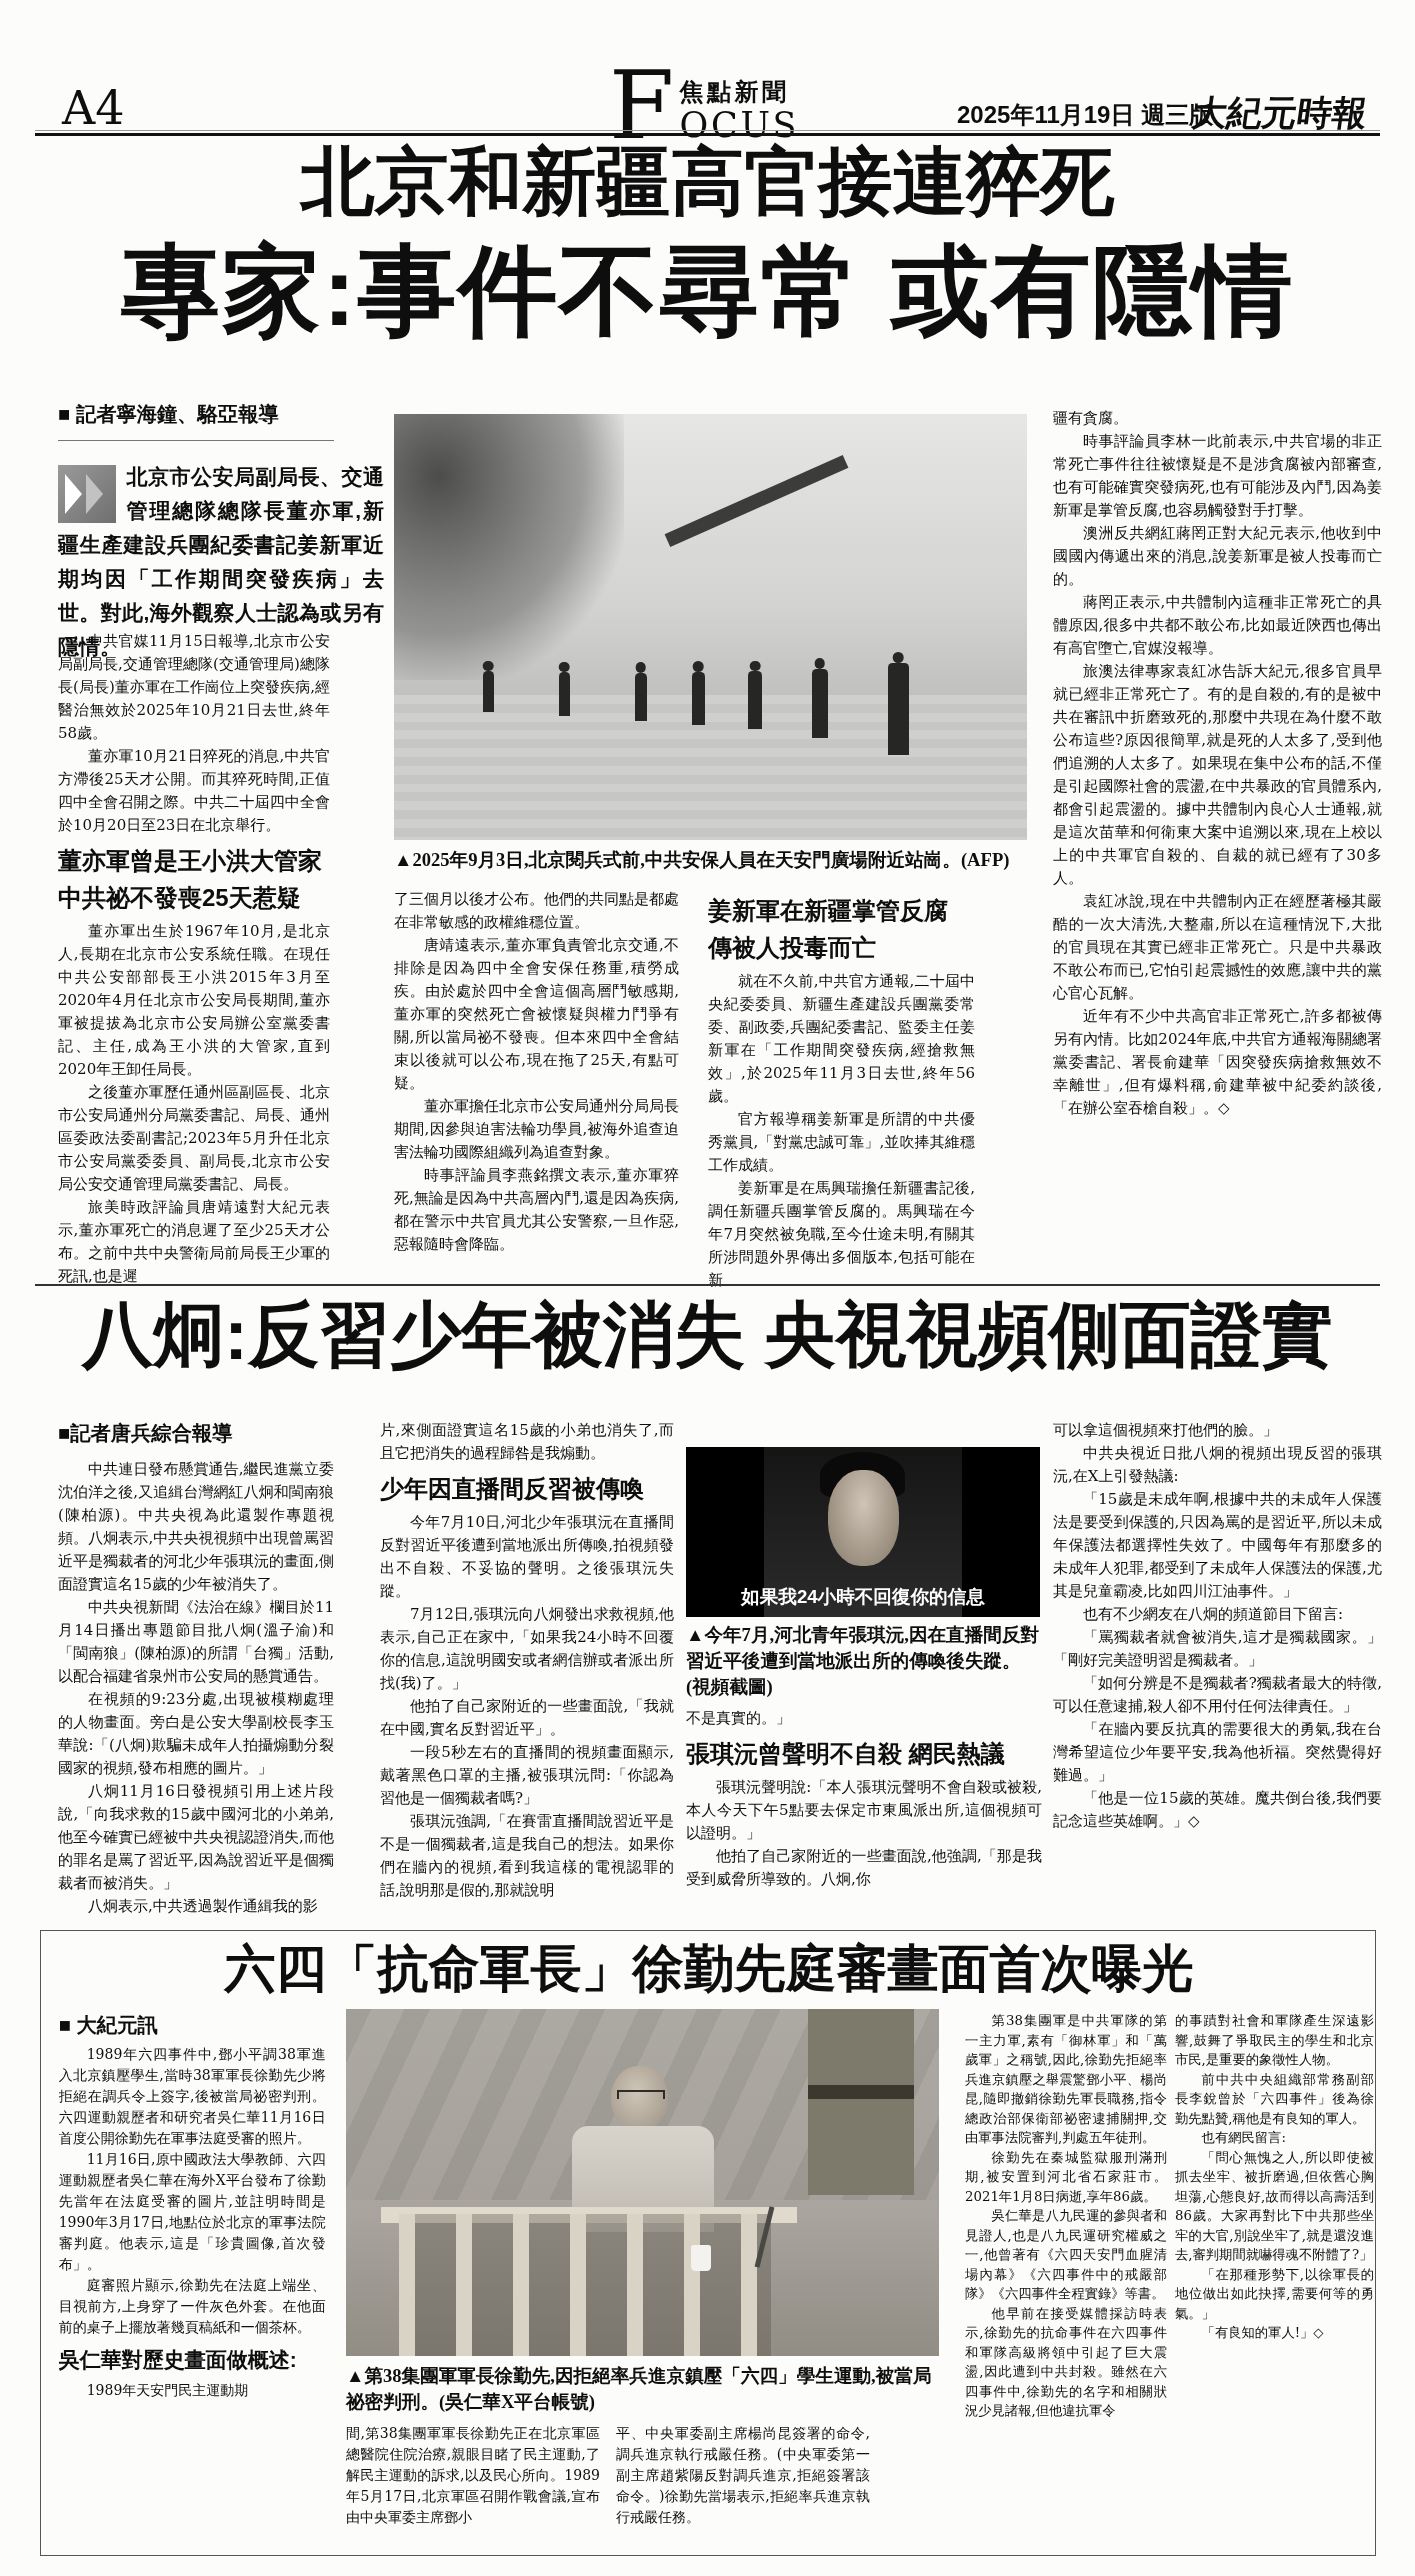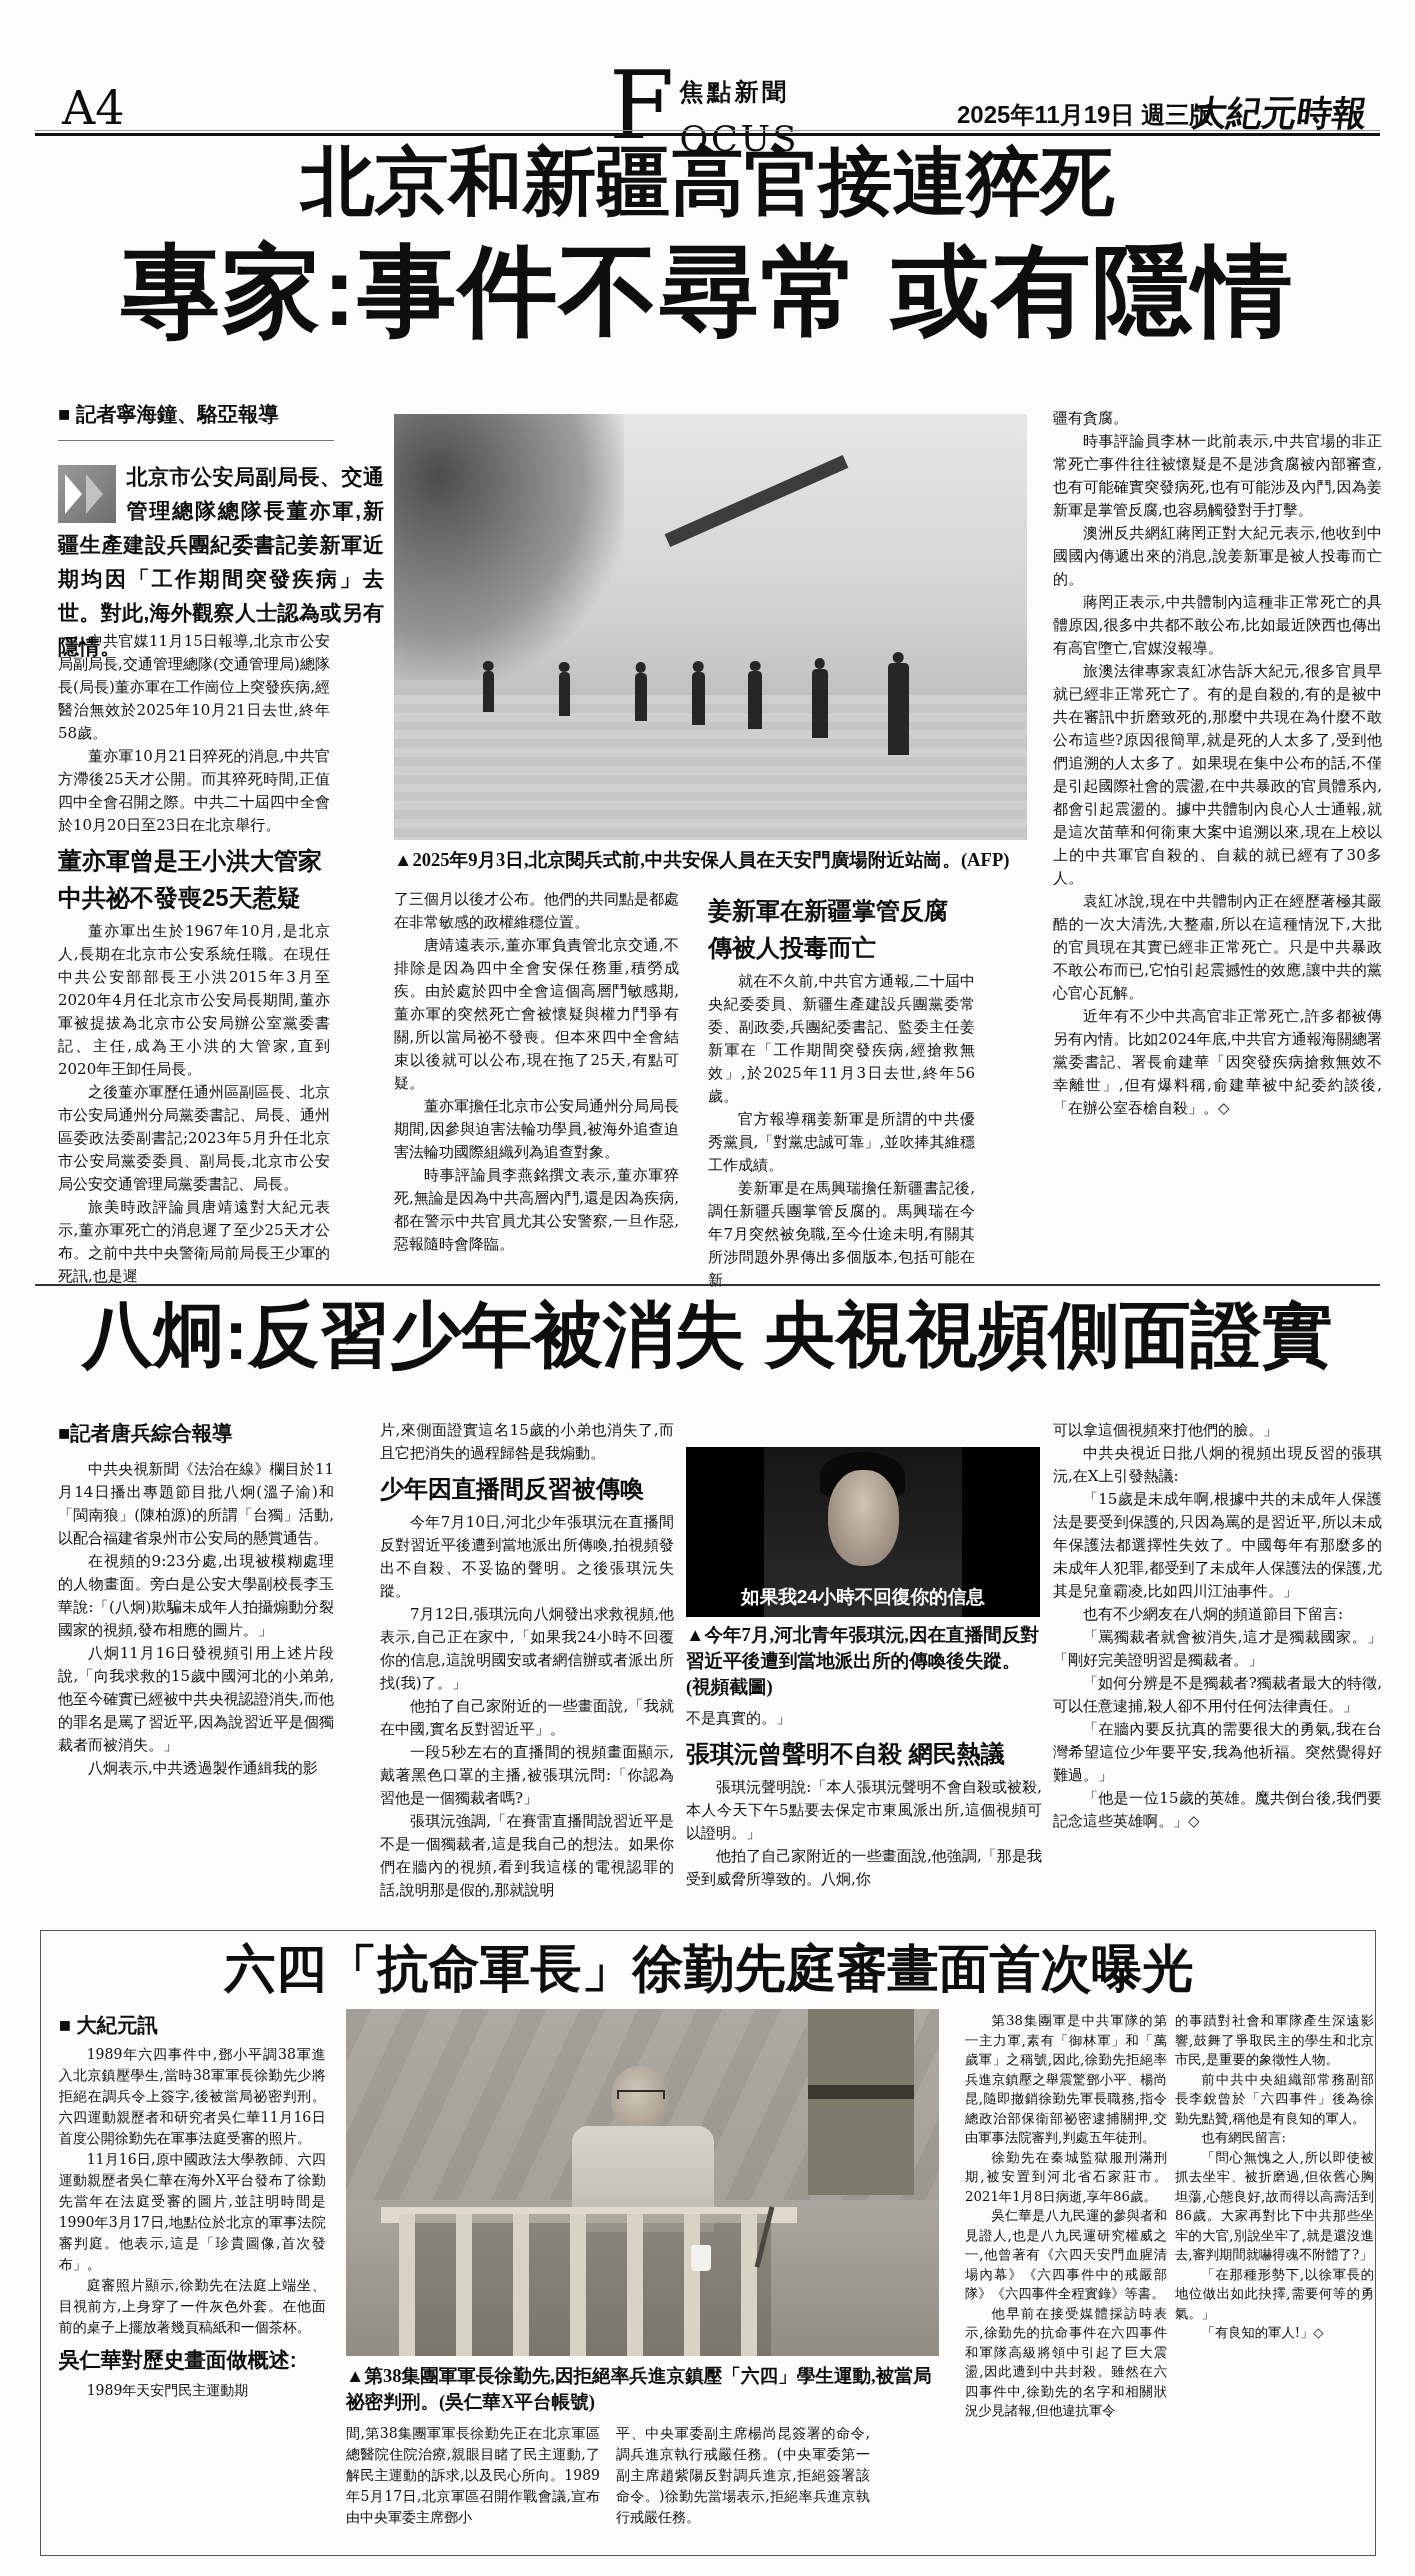--- a/index.html
+++ b/index.html
@@ -5,21 +5,21 @@
   html,body{margin:0;padding:0;}
   body{width:1415px;height:2576px;position:relative;background:#fcfcfa;color:#0e0e0e;
        font-family:"DejaVu Serif",serif;}
   [data-name]{box-sizing:border-box;}
   .abs{position:absolute;}
 
   
   .page-label{left:62px;top:81px;font-size:46px;font-family:"DejaVu Serif",serif;}
   .focus-block{left:609px;top:67px;display:flex;align-items:flex-start;}
   .focus-f{font-size:94px;line-height:0.82;font-family:"DejaVu Serif",serif;}
-  .focus-right{display:flex;flex-direction:column;margin-left:5.3px;margin-top:8.8px;gap:14px;}
+  .focus-right{display:flex;flex-direction:column;margin-left:5.3px;margin-top:8.8px;}
   .focus-zh{font-family:"Liberation Sans",sans-serif;font-weight:bold;font-size:24px;letter-spacing:3.5px;}
   .focus-en{font-family:"DejaVu Serif",serif;font-size:35px;letter-spacing:2.7px;line-height:1.0;}
   .dateline{left:957px;top:99px;font-family:"Liberation Sans",sans-serif;font-weight:bold;font-size:24px;}
   .masthead{left:1192px;top:90px;font-family:"DejaVu Serif",serif;font-weight:bold;font-size:35px;transform:skewX(-8deg);}
   .rule-gray{left:35px;top:130px;width:1345px;height:0.9px;background:#999;}
   .rule-black{left:35px;top:133px;width:1345px;height:2.7px;background:#111;}
 
   
   .a1-kicker{left:0;top:145px;width:1415px;text-align:center;font-family:"Liberation Sans",sans-serif;
              font-weight:bold;font-size:74px;line-height:1.0;}
@@ -168,20 +168,21 @@
   <p data-name="paragraph">袁紅冰說,現在中共體制內正在經歷著極其嚴酷的一次大清洗,大整肅,所以在這種情況下,大批的官員現在其實已經非正常死亡。只是中共暴政不敢公布而已,它怕引起震撼性的效應,讓中共的黨心官心瓦解。</p>
   <p data-name="paragraph">近年有不少中共高官非正常死亡,許多都被傳另有內情。比如2024年底,中共官方通報海關總署黨委書記、署長俞建華「因突發疾病搶救無效不幸離世」,但有爆料稱,俞建華被中紀委約談後,「在辦公室吞槍自殺」。◇</p>
 </div>
 
 <div class="abs sep-rule" data-name="article-separator-rule"></div>
 
 <div class="abs a2-head" data-name="article2-headline">八炯:反習少年被消失 央視視頻側面證實</div>
 <div class="abs byline" style="left:58px;top:1419px;" data-name="article2-byline">■記者唐兵綜合報導</div>
 
 <div class="col" style="left:58px;top:1458px;width:276px;height:467px;" data-name="article2-column-1">
+  <p data-name="paragraph">中共連日發布懸賞通告,繼民進黨立委沈伯洋之後,又追緝台灣網紅八炯和閩南狼(陳柏源)。中共央視為此還製作專題視頻。八炯表示,中共央視視頻中出現曾罵習近平是獨裁者的河北少年張琪沅的畫面,側面證實這名15歲的少年被消失了。</p>
   <p data-name="paragraph">中共央視新聞《法治在線》欄目於11月14日播出專題節目批八炯(溫子渝)和「閩南狼」(陳柏源)的所謂「台獨」活動,以配合福建省泉州市公安局的懸賞通告。</p>
   <p data-name="paragraph">在視頻的9:23分處,出現被模糊處理的人物畫面。旁白是公安大學副校長李玉華說:「(八炯)欺騙未成年人拍攝煽動分裂國家的視頻,發布相應的圖片。」</p>
   <p data-name="paragraph">八炯11月16日發視頻引用上述片段說,「向我求救的15歲中國河北的小弟弟,他至今確實已經被中共央視認證消失,而他的罪名是罵了習近平,因為說習近平是個獨裁者而被消失。」</p>
   <p data-name="paragraph">八炯表示,中共透過製作通緝我的影</p>
 </div>
 
 <div class="col" style="left:380px;top:1419px;width:294px;height:506px;" data-name="article2-column-2">
   <p class="cont" data-name="paragraph">片,來側面證實這名15歲的小弟也消失了,而且它把消失的過程歸咎是我煽動。</p>
   <p class="colsub" data-name="article2-subhead-1">少年因直播間反習被傳喚</p>
   <p data-name="paragraph">今年7月10日,河北少年張琪沅在直播間反對習近平後遭到當地派出所傳喚,拍視頻發出不自殺、不妥協的聲明。之後張琪沅失蹤。</p>

